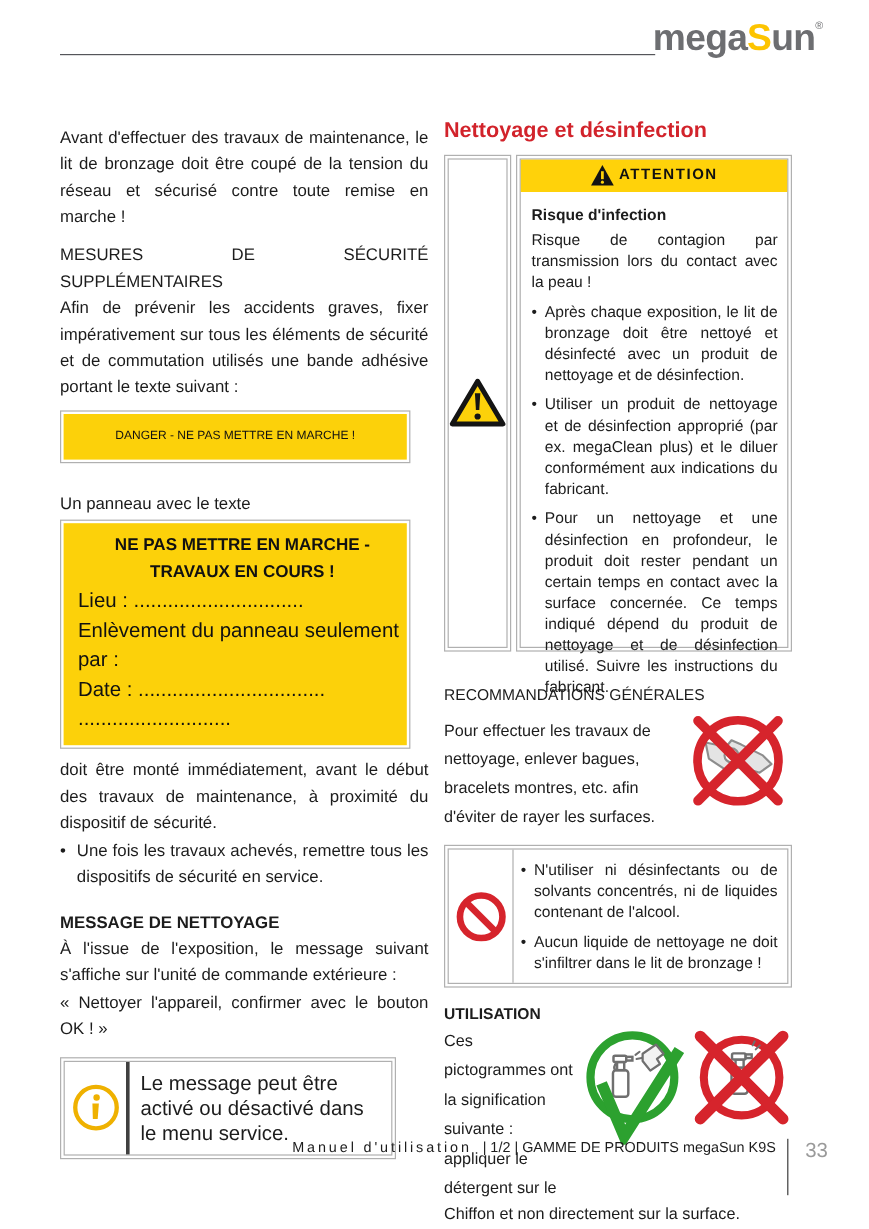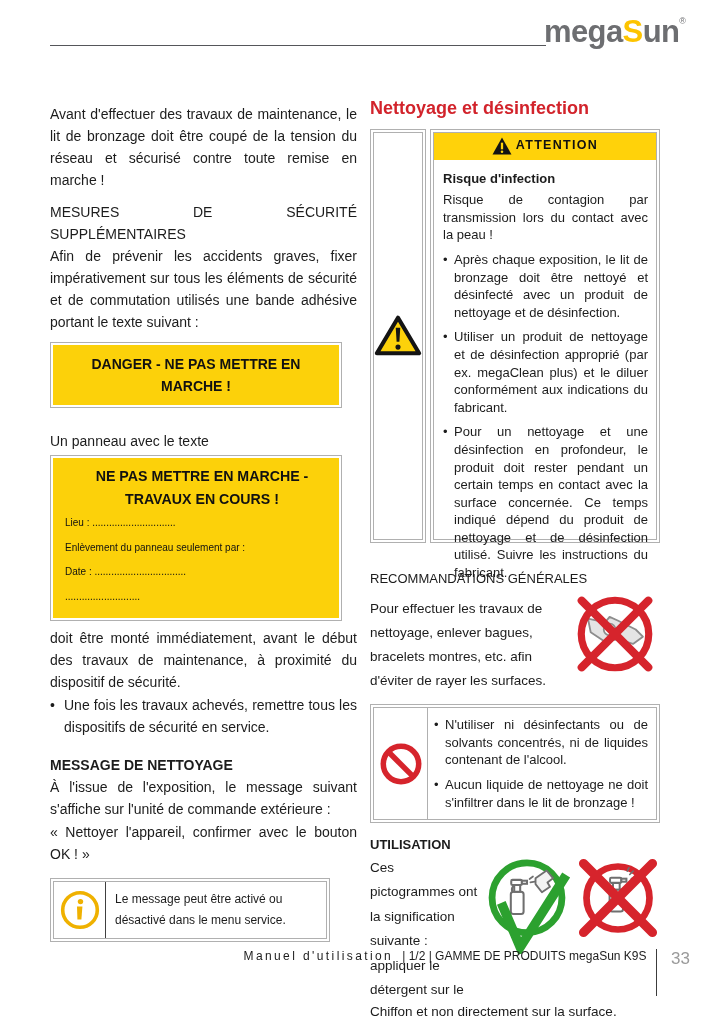--- a/index.html
+++ b/index.html
@@ -15,34 +15,34 @@
   .col-left{position:absolute;left:50px;top:103px;width:307px;font-size:14px;line-height:22px}
   .col-right{position:absolute;left:370px;top:100px;width:290px;font-size:13px;line-height:17.6px}
   .para{text-align:justify;margin:0}
   .caps{margin-top:10px}
   .caps-bold{font-weight:bold;margin-top:16px}
   b{font-weight:normal}
   
   .dbox{border:1px solid #b0b0b0;background:#fff;padding:2px}
   .yellow-inner{background:#fcd10a;color:#111}
   .banner{width:292px;margin-top:9px}
-  .banner .yellow-inner{text-align:center;font-weight:bold;font-size:14px;padding:8px 16px}
+  .banner .yellow-inner{text-align:center;font-weight:normal;font-size:10px;padding:8px 16px}
   .panel{width:292px;margin-top:3px}
   .panel .yellow-inner{padding:7px 0 9px 12px}
   .panel-title{text-align:center;font-weight:bold;font-size:14.2px;line-height:23px}
-  .panel-line{font-size:10px;line-height:24.5px}
+  .panel-line{font-size:17px;line-height:24.5px}
   .bullet{display:flex;margin-top:1px}
   .bullet .dot{width:14px;flex:none}
   .bullet .txt{flex:1;text-align:justify}
   .quote{margin-top:1px}
   
   .note-box{width:280px;margin-top:13px;display:block}
   .note-inner{border:1px solid #b0b0b0;display:flex;min-height:58px}
   .note-icon-cell{width:51px;flex:none;display:flex;align-items:center;justify-content:center}
-  .note-text-cell{flex:1;border-left:1px solid #404040;padding:7px 9px;font-size:12px;line-height:21px;display:flex;align-items:center}
+  .note-text-cell{flex:1;border-left:3px solid #404040;padding:7px 9px;font-size:17px;line-height:21px;display:flex;align-items:center}
   
   .red-title{font-size:18px;font-weight:bold;color:#d2232b;margin:0 0 11px 0}
   .att-row{display:flex;gap:4px;align-items:stretch;height:414px}
   .att-side{width:56px;flex:none}
   .att-side .inner,.att-main .inner{border:1px solid #b0b0b0;height:100%}
   .att-side .inner{display:flex;align-items:center;justify-content:center}
   .att-main{flex:1}
   .att-header{background:#ffd20a;height:27px;display:flex;align-items:center;justify-content:center;gap:4px;
               font-weight:bold;letter-spacing:1.3px;font-size:12.5px;color:#111}
   .att-body{padding:10px 8px 10px 9px}

